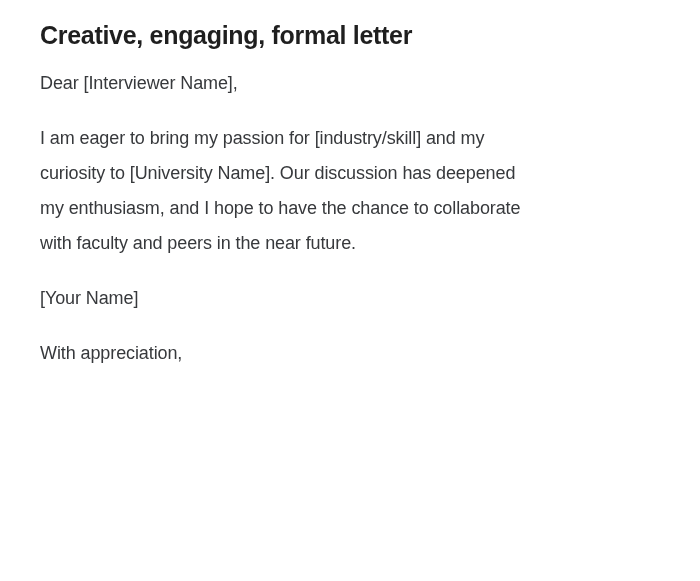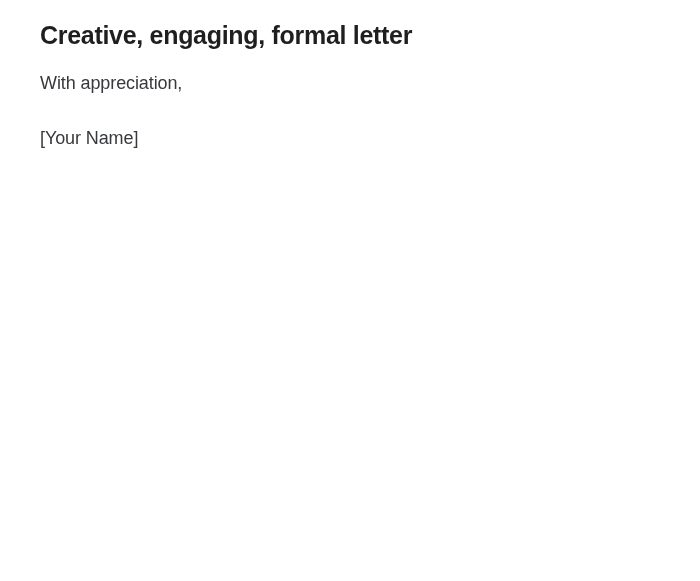--- a/index.html
+++ b/index.html
@@ -38,20 +38,22 @@
   }
   .letter-paragraph:last-child { margin-bottom: 0; }
 </style>
 </head>
 <body>
 
 <div class="page">
   <h1 class="doc-title">Creative, engaging, formal letter</h1>
 
   <div>
+    <p class="letter-paragraph">Dear [Interviewer Name],</p>
 
 
+    <p class="letter-paragraph">I am eager to bring my passion for [industry/skill] and my<br>curiosity to [University Name]. Our discussion has deepened<br>my enthusiasm, and I hope to have the chance to collaborate<br>with faculty and peers in the near future.</p>
+
+    <p class="letter-paragraph">[Your Name]</p>
 
     <p class="letter-paragraph">With appreciation,</p>
-
-    <p class="letter-paragraph">[Your Name]</p>
   </div>
 </div>
 
 </body></html>

